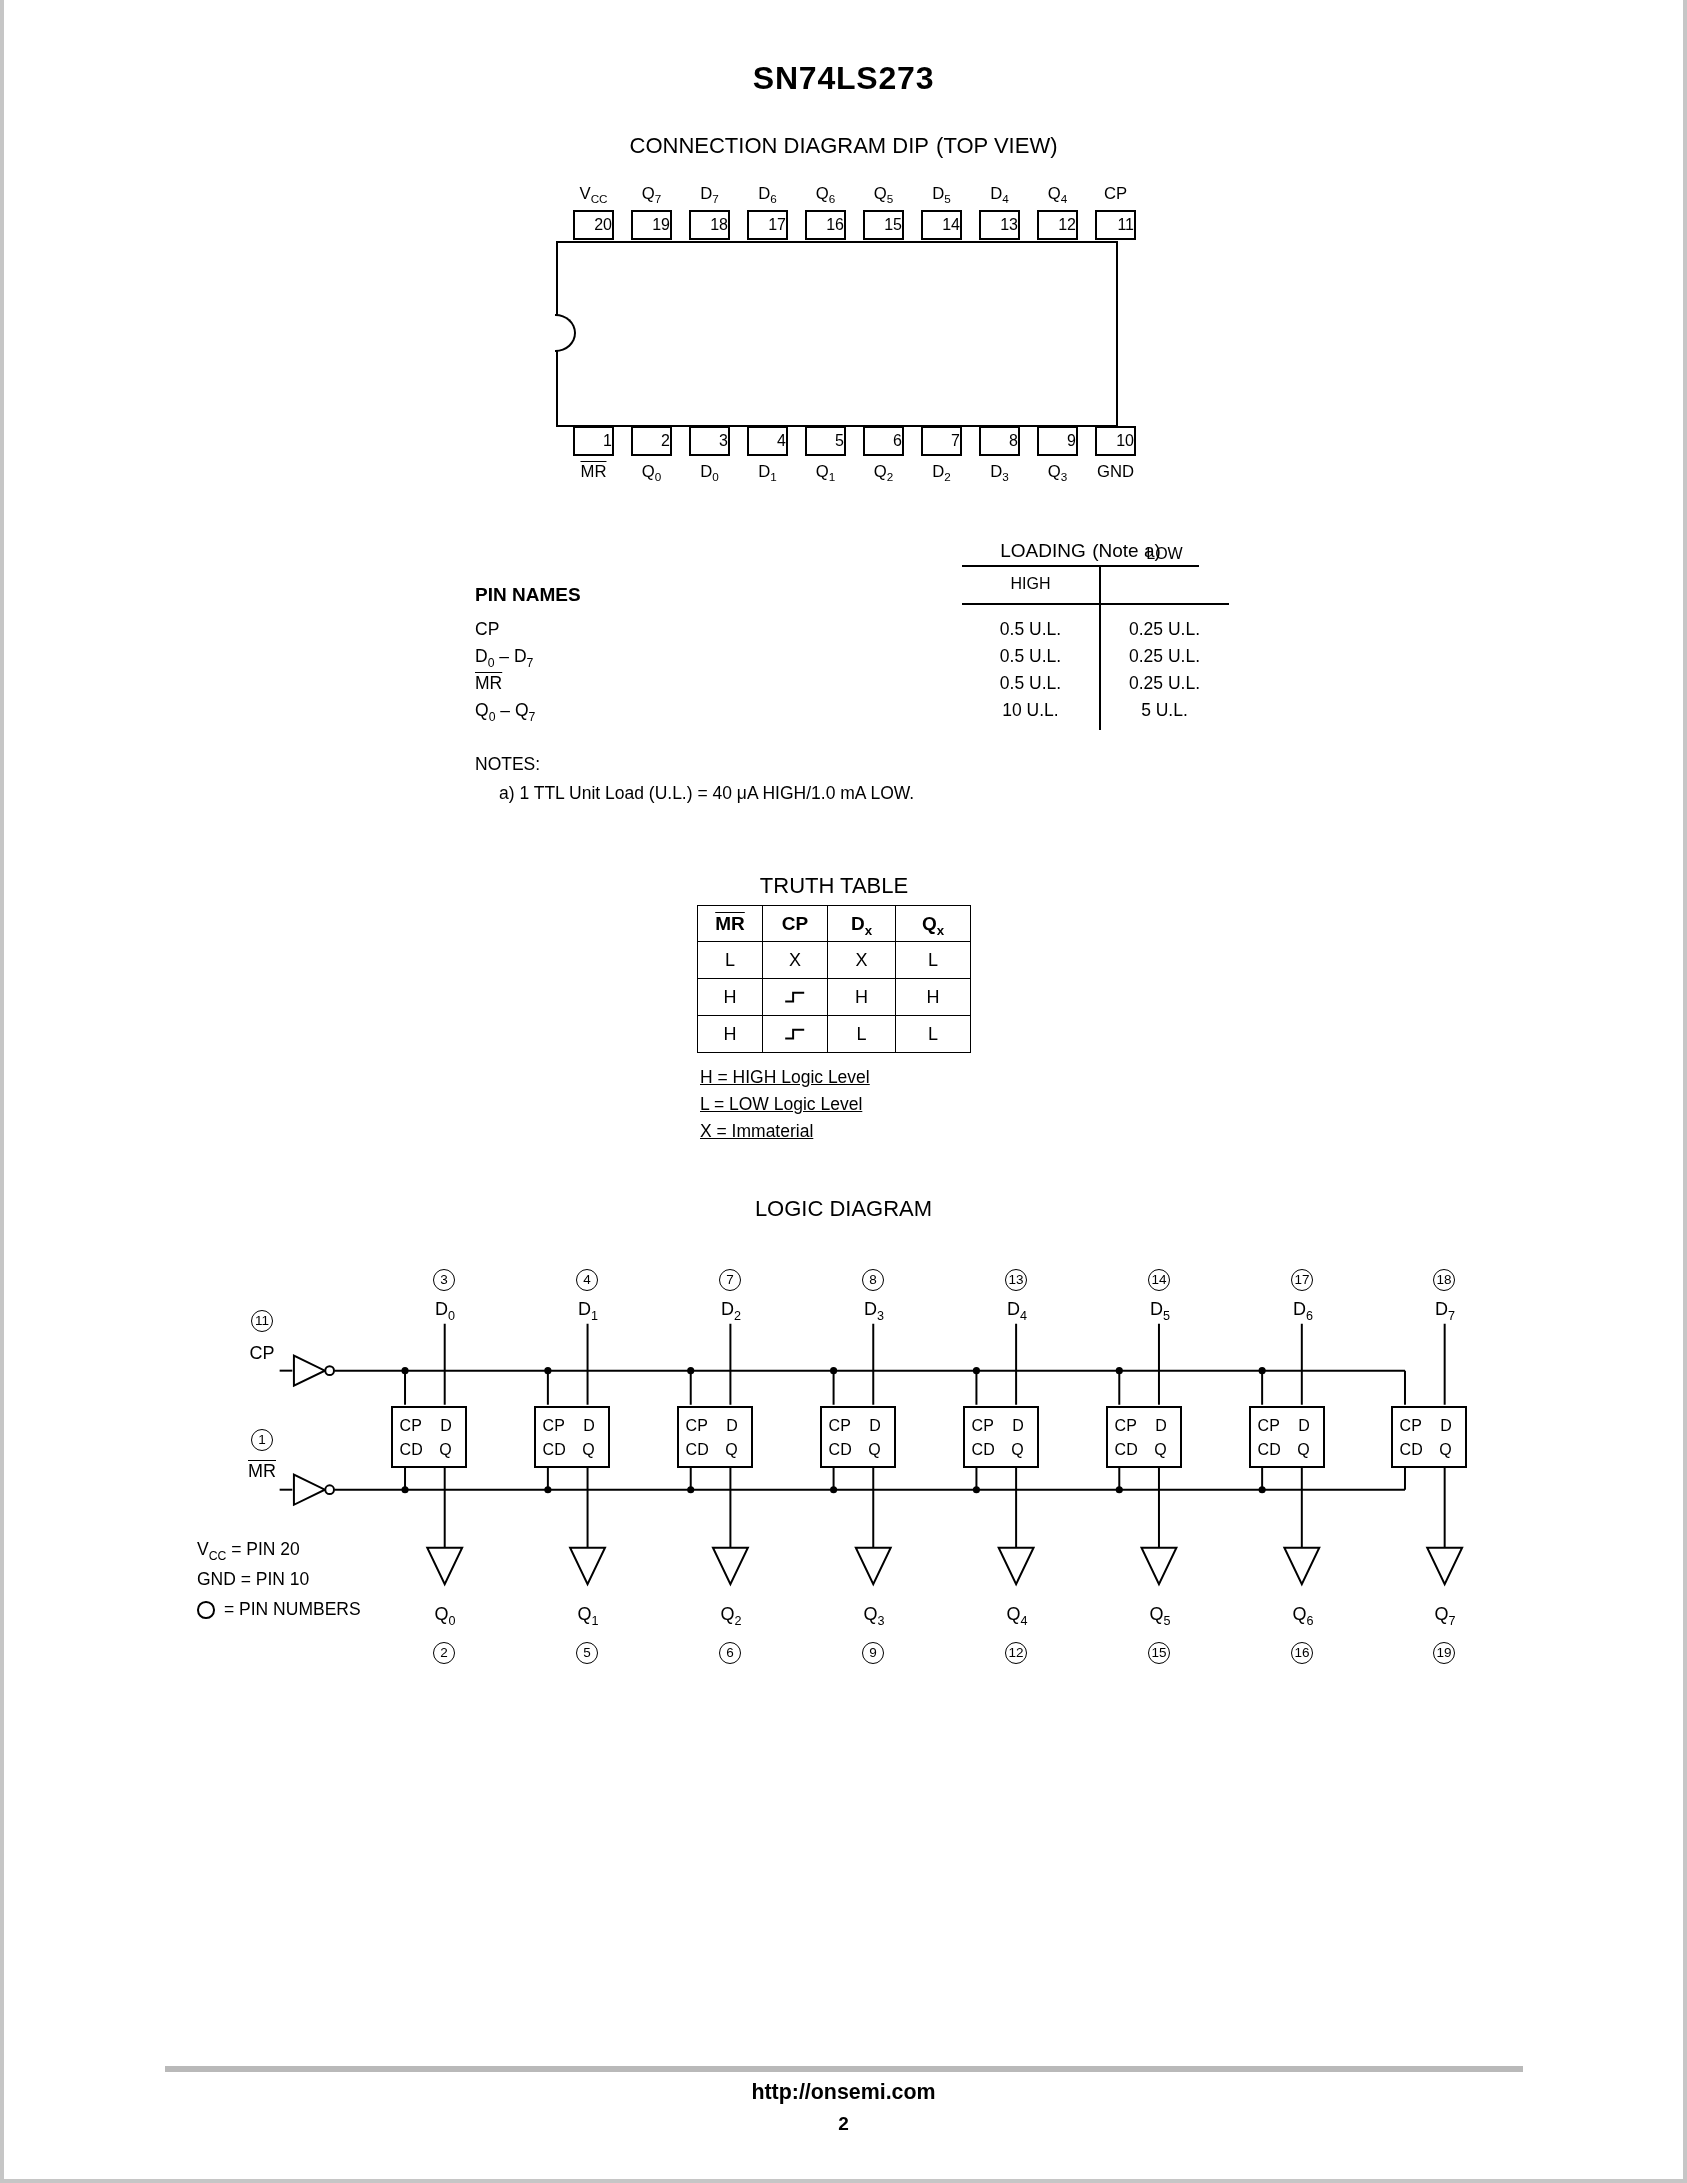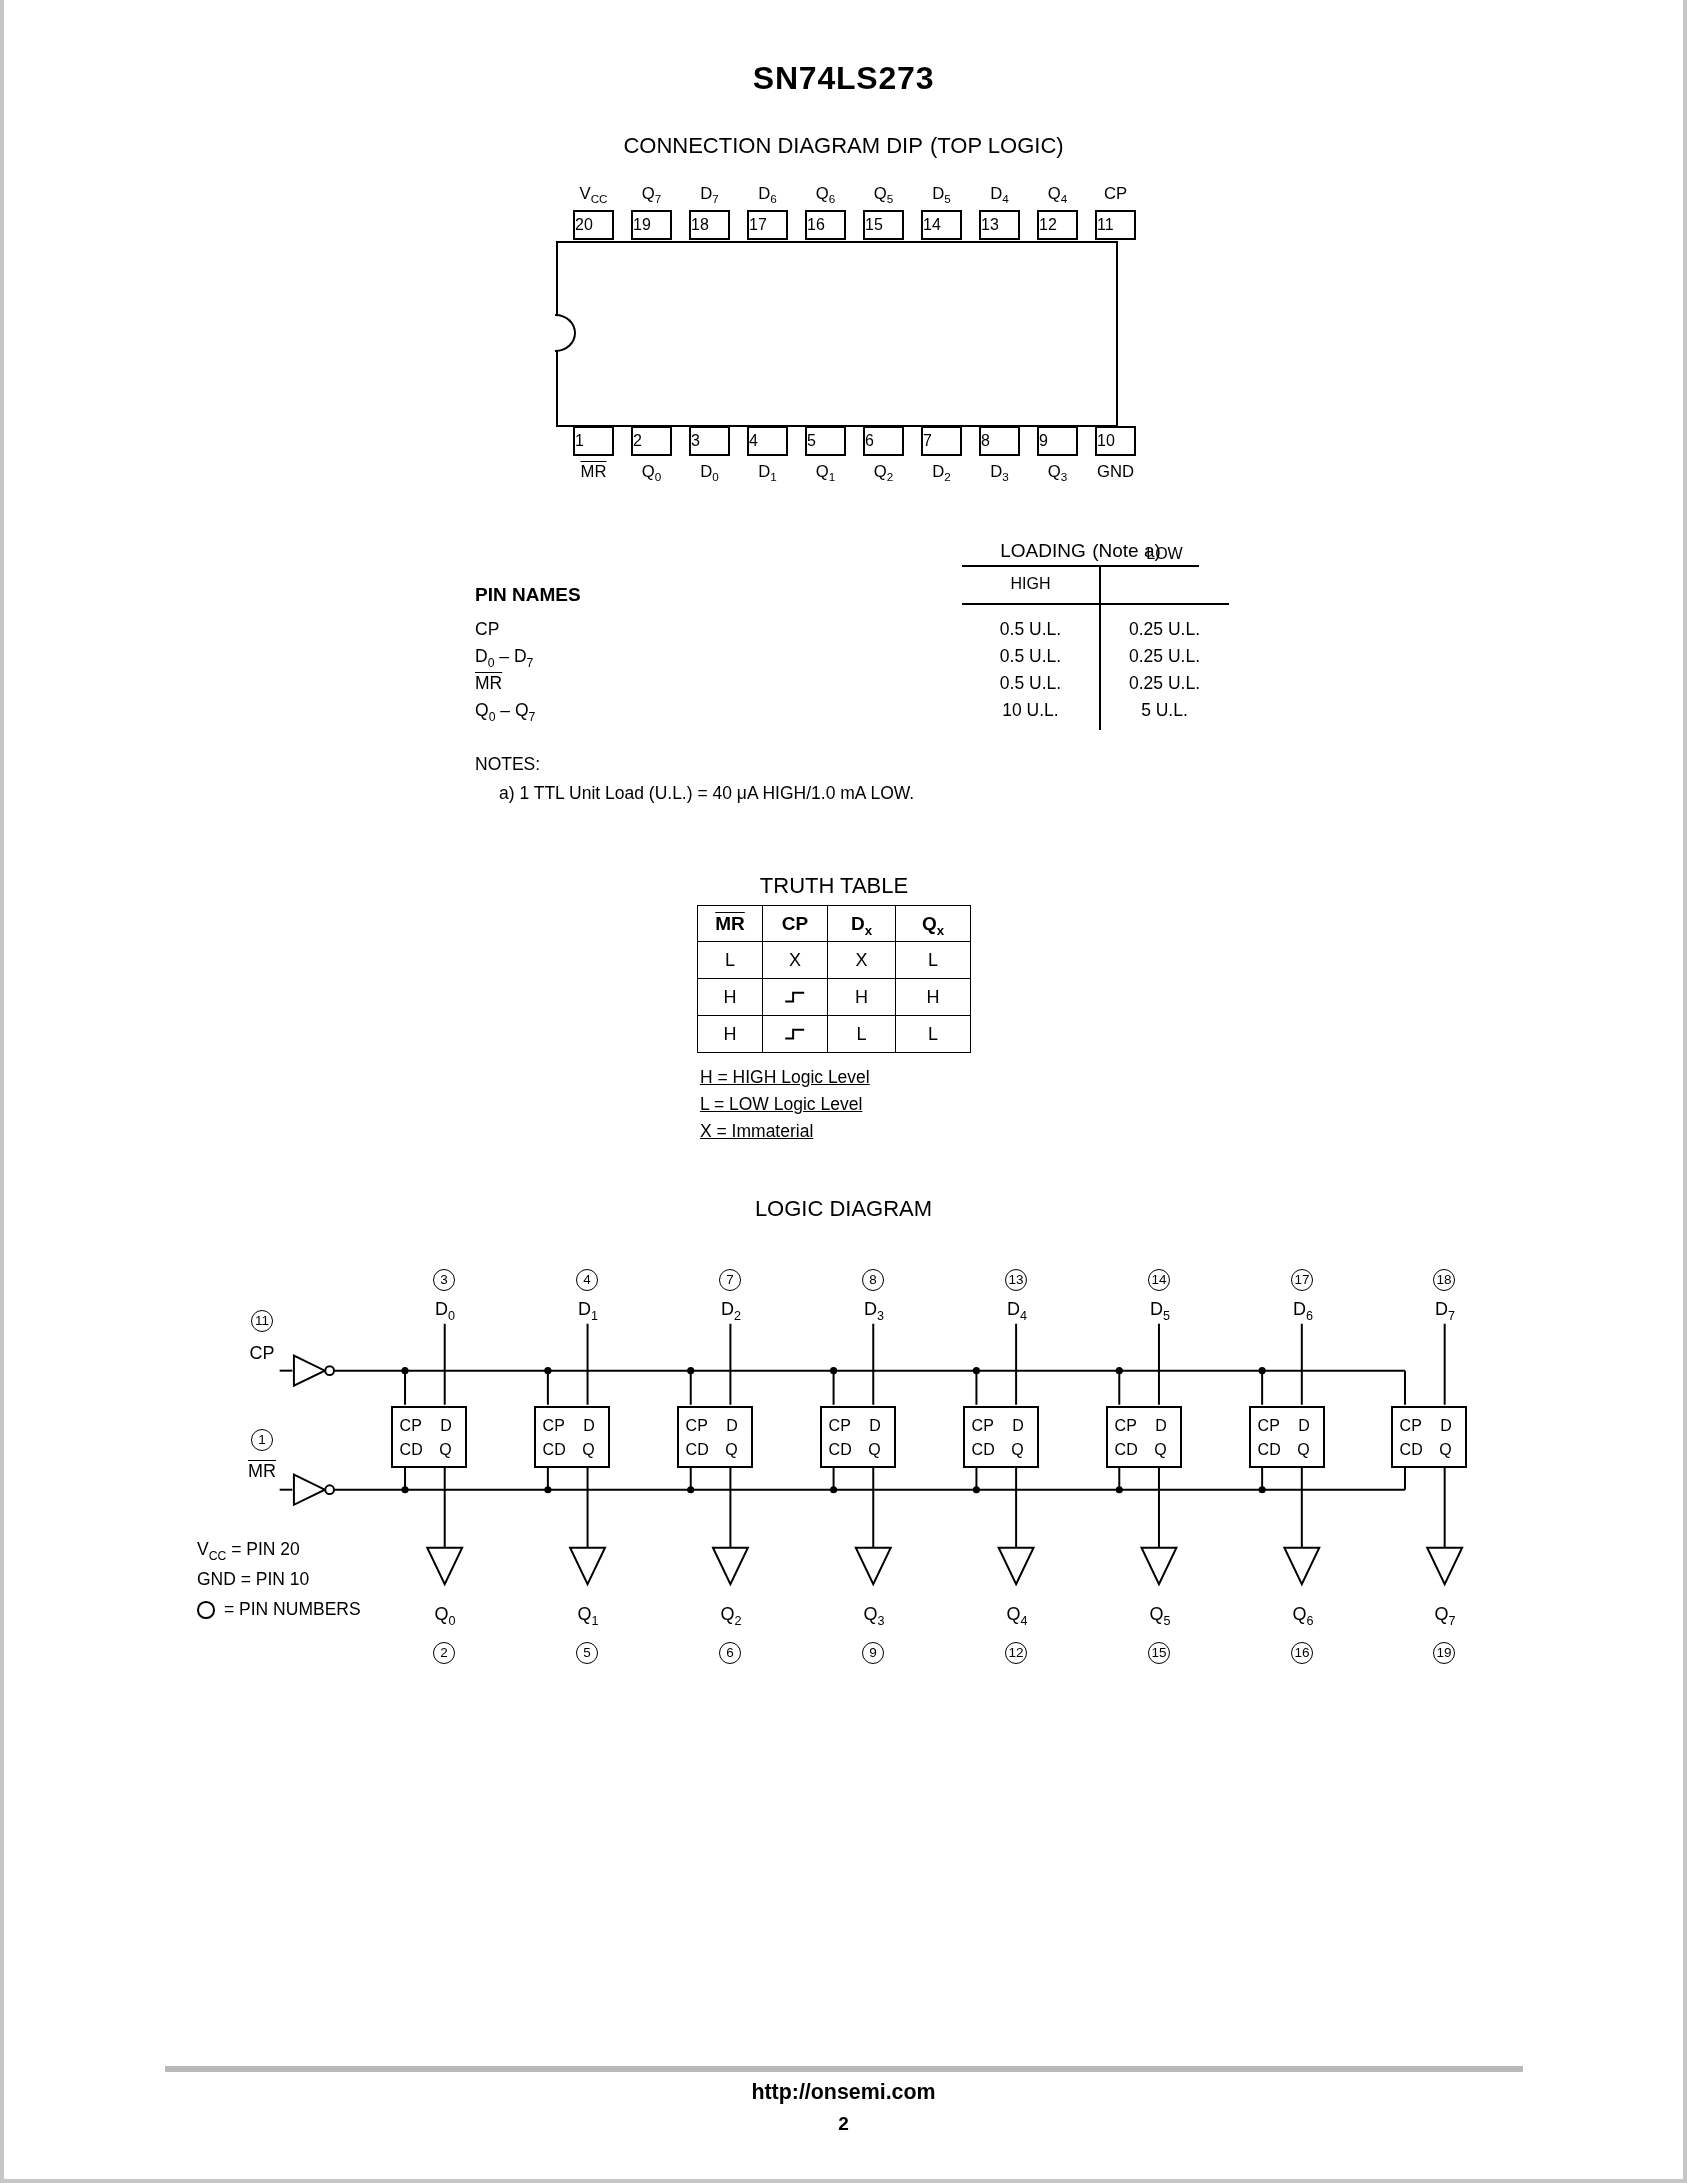--- a/index.html
+++ b/index.html
@@ -12,21 +12,21 @@
   .sec-heading { position:absolute; left:0; width:100%; text-align:center; font-size:22px; }
   .sec-heading .b, .b { font-weight:normal; }
   .sec-heading .n { margin-left:7.1px; font-weight:normal; }
   .ov { text-decoration:overline; }
   sub { font-size:70%; line-height:0; }
 
   
   .flexrow { position:absolute; display:flex; gap:17px; width:513px; }
   .pcell { flex:0 0 41px; text-align:center; font-size:16.7px; white-space:nowrap; }
   .pbox  { flex:0 0 41px; height:30px; border:2px solid #000; box-sizing:border-box;
-           text-align:left; line-height:26px; font-size:16px; background:#fff; }
+           text-align:right; line-height:26px; font-size:16px; background:#fff; }
   .chip-body { position:absolute; left:556px; top:241px; width:562px; height:186px;
                border:2.4px solid #000; box-sizing:border-box; background:#fff; }
   .chip-notch { position:absolute; left:555px; top:314px; width:20.6px; height:38px;
                 background:#fff; border:2.4px solid #000; border-left:none;
                 border-radius:0 100% 100% 0 / 0 50% 50% 0; box-sizing:border-box; }
 
   
   .pt-heading { position:absolute; font-weight:bold; font-size:19px; }
   .loading-title { position:absolute; text-align:center; font-size:19px; }
   .loading-title .n { margin-left:6.4px; }
@@ -75,21 +75,21 @@
 
 <div class="page">
 
   <div class="edge" style="left:0;top:0;width:4px;height:2183px"></div>
   <div class="edge" style="left:1683px;top:0;width:4px;height:2183px"></div>
   <div class="edge" style="left:0;top:2179px;width:1687px;height:4.8px"></div>
 
   <div class="doc-title">SN74LS273</div>
 
   <div class="sec-heading" style="top:133px">
-    <span class="b">CONNECTION DIAGRAM DIP</span><span class="n">(TOP LOGIC)</span>
+    <span class="b">CONNECTION DIAGRAM DIP</span><span class="n">(TOP VIEW)</span>
   </div>
 
   <div class="flexrow" style="left:573px;top:184px">
     <div class="pcell">V<sub>CC</sub></div>
     <div class="pcell">Q<sub>7</sub></div>
     <div class="pcell">D<sub>7</sub></div>
     <div class="pcell">D<sub>6</sub></div>
     <div class="pcell">Q<sub>6</sub></div>
     <div class="pcell">Q<sub>5</sub></div>
     <div class="pcell">D<sub>5</sub></div>

